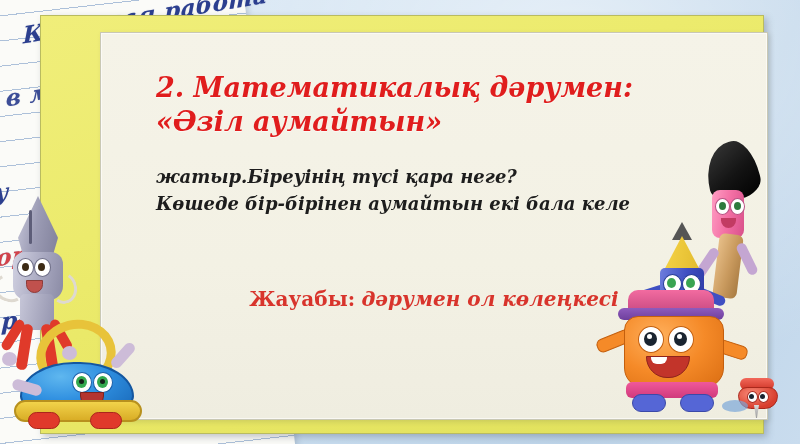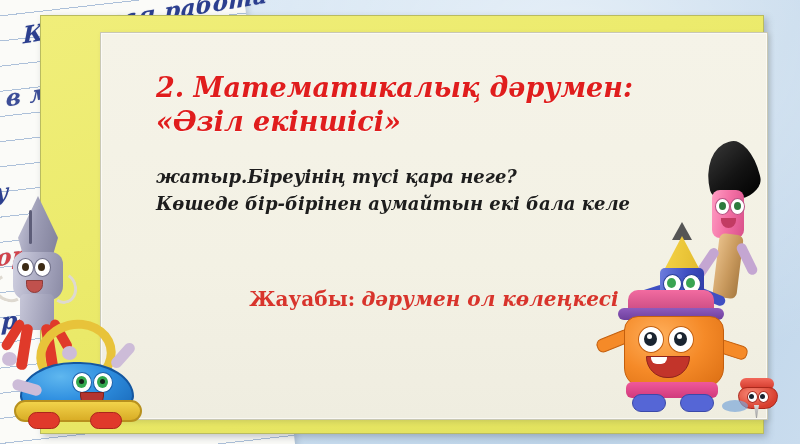--- a/index.html
+++ b/index.html
@@ -322,21 +322,21 @@
     <div class="hand h4">хорошо.</div>
     <div class="hand h5">раёт</div>
   </div>
 
   <div class="card-yellow"></div>
 
   <div class="card-cream">
     <div class="content">
       <div class="title">
         <div>2. Математикалық дәрумен:</div>
-        <div>«Әзіл екіншісі»</div>
+        <div>«Әзіл аумайтын»</div>
       </div>
       <div class="body-text">
         <div>жатыр.Біреуінің түсі қара неге?</div>
         <div>Көшеде бір-бірінен аумайтын екі бала келе</div>
       </div>
       <div class="answer">
         <span class="lbl">Жауабы:</span>
         <span class="val">дәрумен ол көлеңкесі</span>
       </div>
     </div>

